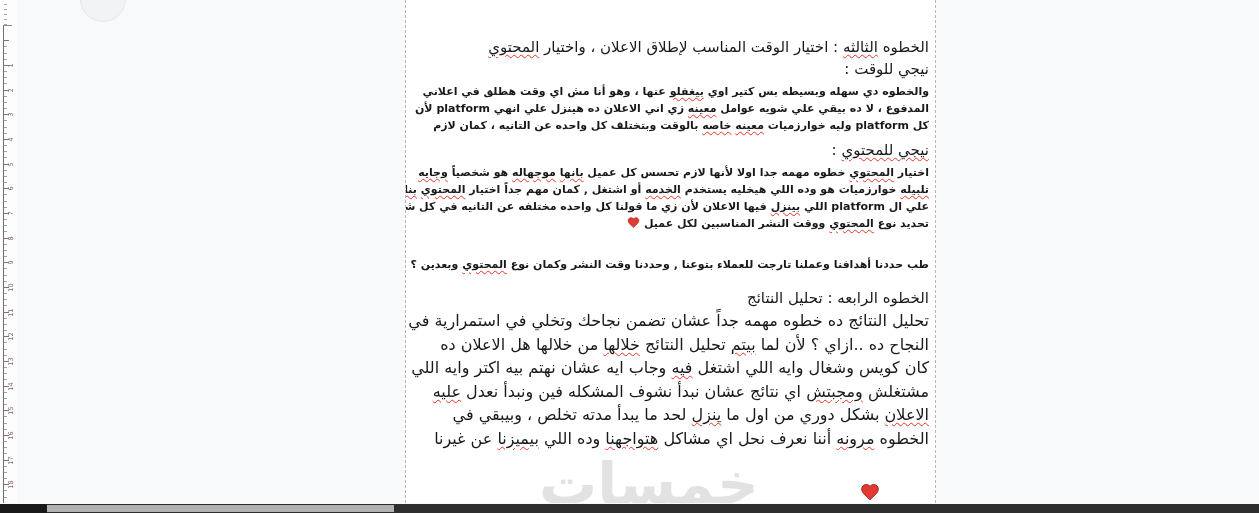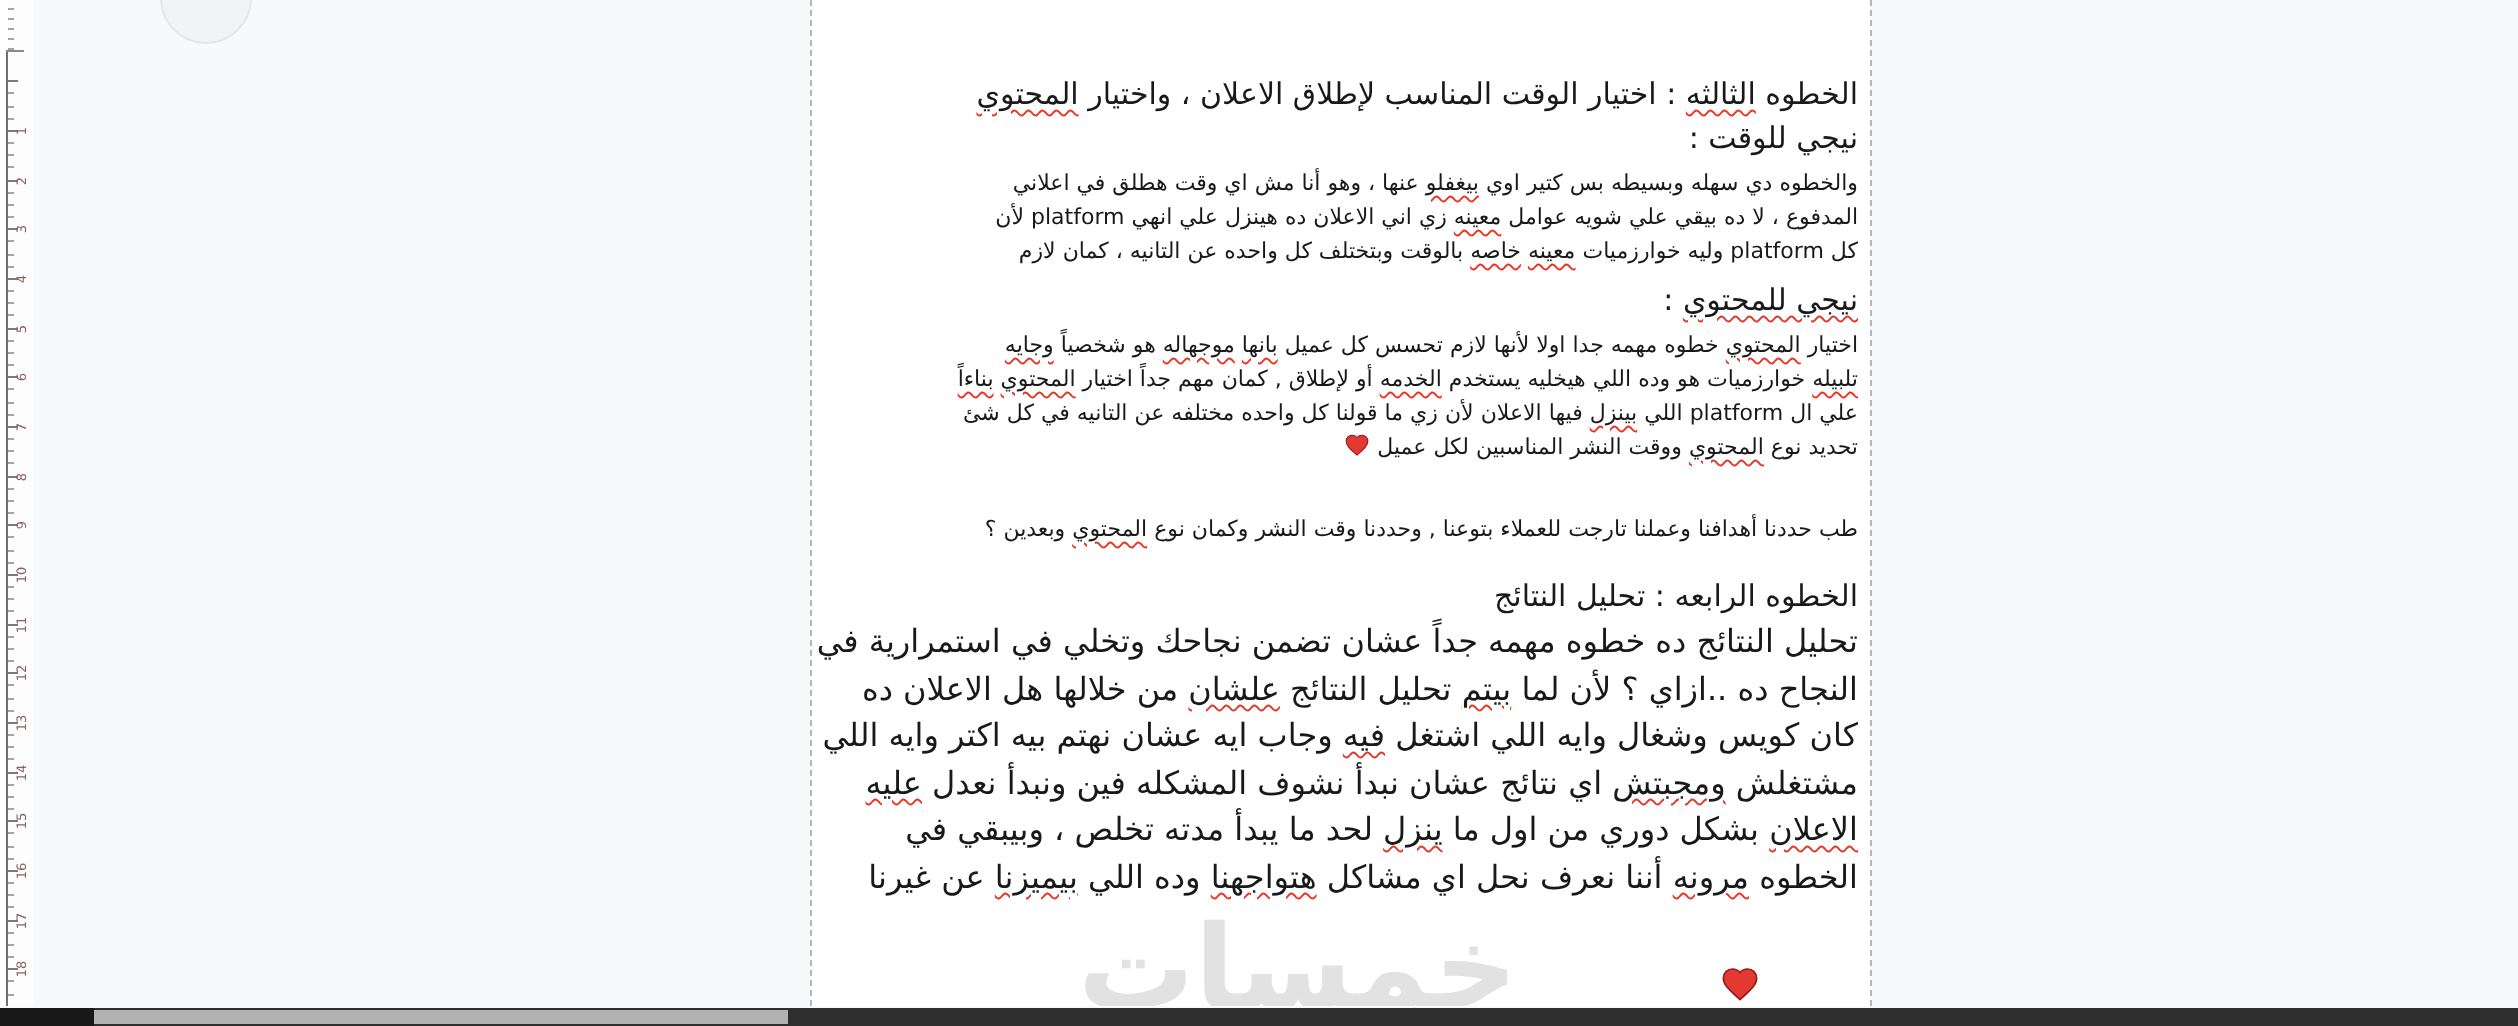--- a/index.html
+++ b/index.html
@@ -17,21 +17,21 @@
   
   .page{position:absolute;left:405px;top:0;width:531px;height:503px;background:#ffffff;
         border-left:1px dashed #b4b7ba;border-right:1px dashed #b4b7ba;box-sizing:border-box;
         overflow:hidden;}
   .watermark{position:absolute;left:133px;top:450px;z-index:1;font-size:58px;font-weight:bold;
              color:#e2e2e2;direction:rtl;letter-spacing:1px;user-select:none;}
   .content{position:absolute;inset:0;padding:36px 6px 0 12px;direction:rtl;text-align:right;
            color:#191919;z-index:2;}
   .line{white-space:nowrap;}
   .b-heading{font-size:15px;line-height:22px;}
-  .b-small{font-size:11px;line-height:17px;}
+  .b-small{font-size:11px;line-height:17px;font-weight:bold;}
   .b-large{font-size:16px;line-height:23.5px;}
   .mt0{margin-top:0;}
   .m-p1{margin-top:3px;}
   .m-h2{margin-top:5px;}
   .m-p2{margin-top:3px;}
   .m-q{margin-top:22px;}
   .m-h3{margin-top:14px;}
   .m-p3{margin-top:0;}
   .heart-line{position:absolute;top:482px;right:55px;}
   .sq{text-decoration:underline;text-decoration-style:wavy;text-decoration-color:#ea3323;
@@ -166,35 +166,35 @@
         <div class="block b-small m-p1">
           <div class="line"><span>والخطوه دي سهله وبسيطه بس كتير اوي </span><span class="sq">بيغفلو</span><span> عنها ، وهو أنا مش اي وقت هطلق في اعلاني</span></div>
           <div class="line"><span>المدفوع ، لا ده بيقي علي شويه عوامل </span><span class="sq">معينه</span><span> زي اني الاعلان ده هينزل علي انهي platform لأن</span></div>
           <div class="line"><span>كل platform وليه خوارزميات </span><span class="sq">معينه</span><span> </span><span class="sq">خاصه</span><span> بالوقت وبتختلف كل واحده عن التانيه ، كمان لازم</span></div>
         </div>
         <div class="block b-heading m-h2">
           <div class="line"><span class="sq">نيجي للمحتوي</span><span> :</span></div>
         </div>
         <div class="block b-small m-p2">
           <div class="line"><span>اختيار </span><span class="sq">المحتوي</span><span> خطوه مهمه جدا اولا لأنها لازم تحسس كل عميل </span><span class="sq">بانها</span><span> </span><span class="sq">موجهاله</span><span> هو شخصياً </span><span class="sq">وجايه</span></div>
-          <div class="line"><span class="sq">تلبيله</span><span> خوارزميات هو وده اللي هيخليه يستخدم </span><span class="sq">الخدمه</span><span> أو لإطلاق , كمان مهم جداً اختيار </span><span class="sq">المحتوي</span><span> </span><span class="sq">بناءاً</span></div>
+          <div class="line"><span class="sq">تلبيله</span><span> خوارزميات هو وده اللي هيخليه يستخدم </span><span class="sq">الخدمه</span><span> أو اشتغل , كمان مهم جداً اختيار </span><span class="sq">المحتوي</span><span> </span><span class="sq">بناءاً</span></div>
           <div class="line"><span>علي ال platform اللي </span><span class="sq">بينزل</span><span> فيها الاعلان لأن زي ما قولنا كل واحده مختلفه عن التانيه في كل شئ</span></div>
           <div class="line"><span>تحديد نوع </span><span class="sq">المحتوي</span><span> ووقت النشر المناسبين لكل عميل </span><span class="heart"><svg width="13" height="13" viewBox="0 0 24 24">
                 <path d="M12 21.35l-1.45-1.32C5.4 15.36 2 12.28 2 8.5 2 5.42 4.42 3 7.5 3c1.74 0 3.41.81 4.5 2.09C13.09 3.81 14.76 3 16.5 3 19.58 3 22 5.42 22 8.5c0 3.78-3.4 6.86-8.55 11.54L12 21.35z" fill="#e23a32" stroke="#8c1d17" stroke-width="1"></path>
               </svg></span></div>
         </div>
         <div class="block b-small m-q">
           <div class="line"><span>طب حددنا أهدافنا وعملنا تارجت للعملاء بتوعنا , وحددنا وقت النشر وكمان نوع </span><span class="sq">المحتوي</span><span> وبعدين ؟</span></div>
         </div>
         <div class="block b-heading m-h3">
           <div class="line"><span>الخطوه الرابعه : تحليل النتائج</span></div>
         </div>
         <div class="block b-large m-p3">
           <div class="line"><span>تحليل النتائج ده خطوه مهمه جداً عشان تضمن نجاحك وتخلي في استمرارية في</span></div>
-          <div class="line"><span>النجاح ده ..ازاي ؟ لأن لما </span><span class="sq">بيتم</span><span> تحليل النتائج </span><span class="sq">علشان</span><span> من خلالها هل الاعلان ده</span></div>
+          <div class="line"><span>النجاح ده ..ازاي ؟ لأن لما </span><span class="sq">بيتم</span><span> تحليل النتائج </span><span class="sq">خلالها</span><span> من خلالها هل الاعلان ده</span></div>
           <div class="line"><span>كان كويس وشغال وايه اللي اشتغل </span><span class="sq">فيه</span><span> وجاب ايه عشان نهتم بيه اكتر وايه اللي</span></div>
           <div class="line"><span>مشتغلش </span><span class="sq">ومجبتش</span><span> اي نتائج عشان نبدأ نشوف المشكله فين ونبدأ نعدل </span><span class="sq">عليه</span></div>
           <div class="line"><span class="sq">الاعلان</span><span> بشكل دوري من اول ما </span><span class="sq">ينزل</span><span> لحد ما يبدأ مدته تخلص ، وبيبقي في</span></div>
           <div class="line"><span>الخطوه </span><span class="sq">مرونه</span><span> أننا نعرف نحل اي مشاكل </span><span class="sq">هتواجهنا</span><span> وده اللي </span><span class="sq">بيميزنا</span><span> عن غيرنا</span></div>
         </div>
         <div class="block b-large heart-line">
           <div class="line"><span class="heart"><svg width="20" height="20" viewBox="0 0 24 24">
                 <path d="M12 21.35l-1.45-1.32C5.4 15.36 2 12.28 2 8.5 2 5.42 4.42 3 7.5 3c1.74 0 3.41.81 4.5 2.09C13.09 3.81 14.76 3 16.5 3 19.58 3 22 5.42 22 8.5c0 3.78-3.4 6.86-8.55 11.54L12 21.35z" fill="#e23a32" stroke="#8c1d17" stroke-width="1"></path>
               </svg></span></div>
         </div>

